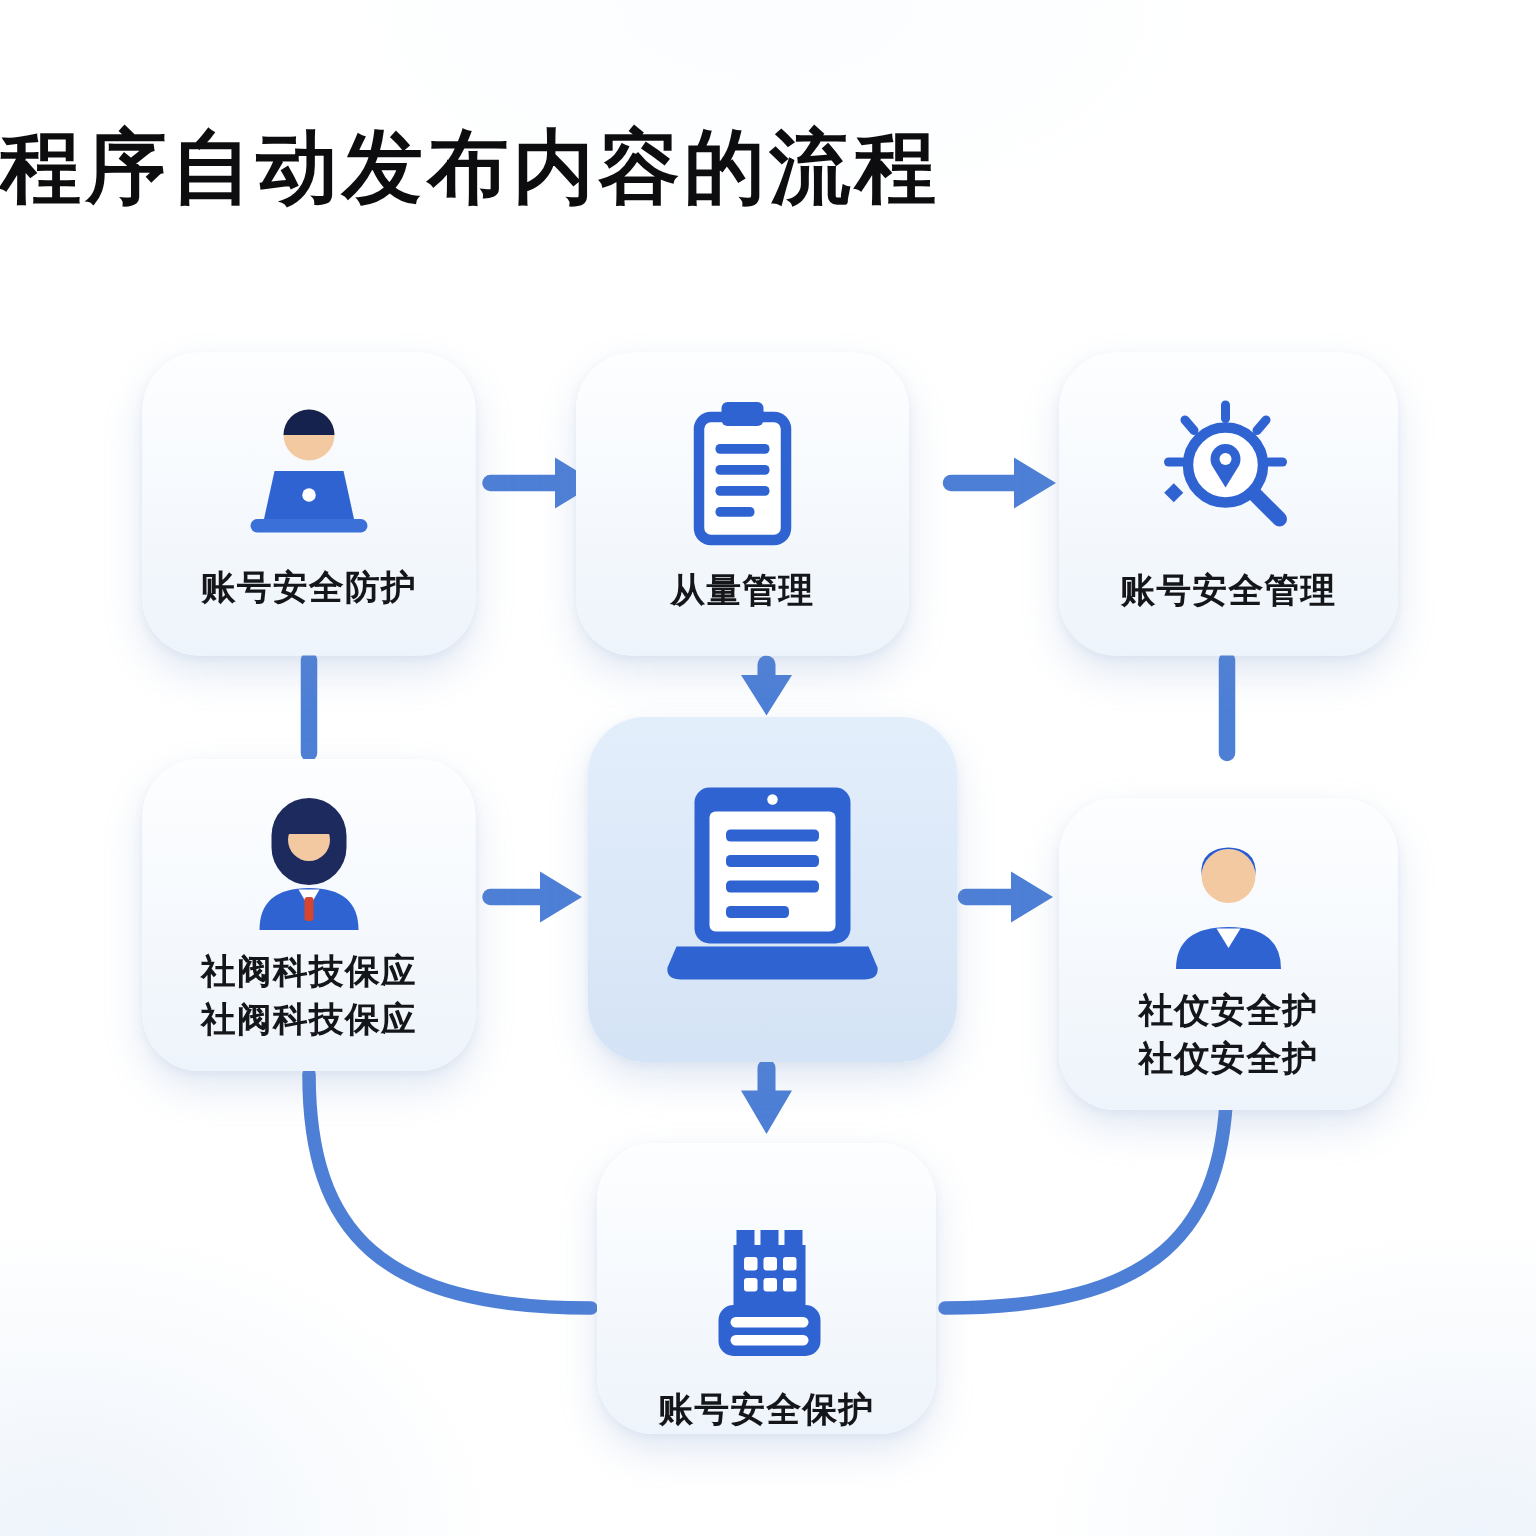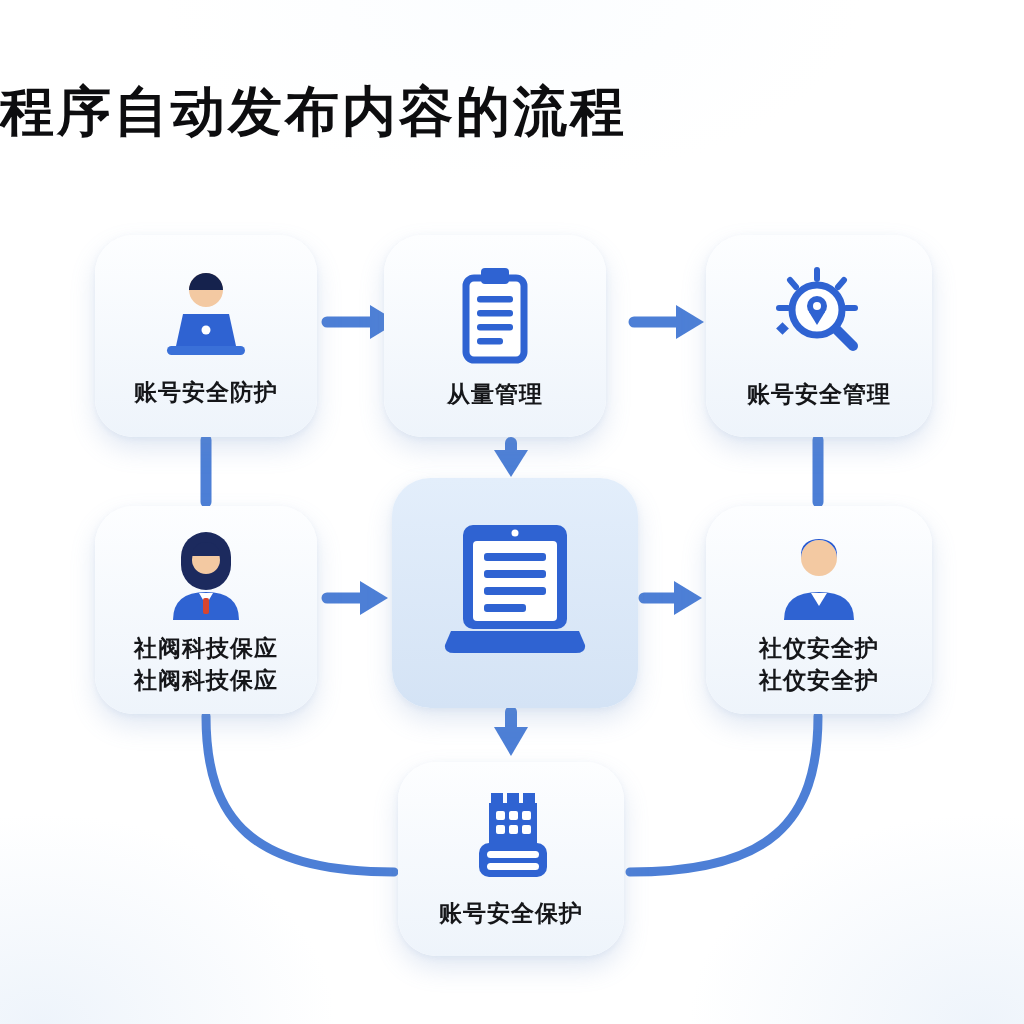--- a/index.html
+++ b/index.html
@@ -39,22 +39,22 @@
   .label{
     font-size:23px;font-weight:700;color:#151619;
     text-align:center;line-height:1.3;letter-spacing:1px;
   }
   
   .c-top-left   {left:95px;  top:235px; width:222px; height:202px;}
   .c-top-mid    {left:384px; top:235px; width:222px; height:202px;}
   .c-top-right  {left:706px; top:235px; width:226px; height:202px;}
   .c-mid-left   {left:95px;  top:506px; width:222px; height:208px;}
   .c-center     {left:392px; top:478px; width:246px; height:230px;}
-  .c-mid-right  {left:706px; top:506px; width:226px; height:208px;}
-  .c-bottom     {left:398px; top:762px; width:226px; height:194px;}
+  .c-mid-right  {left:706px; top:532px; width:226px; height:208px;}
+  .c-bottom     {left:398px; top:762px; width:226px; height:194px;justify-content:flex-end;}
   svg.connectors{position:absolute;inset:0;pointer-events:none;}
 </style>
 </head>
 <body>
 
 <div class="stage">
 
   <div class="title">程序自动发布内容的流程</div>
 
   <svg class="connectors" width="1024" height="1024" viewBox="0 0 1024 1024">

